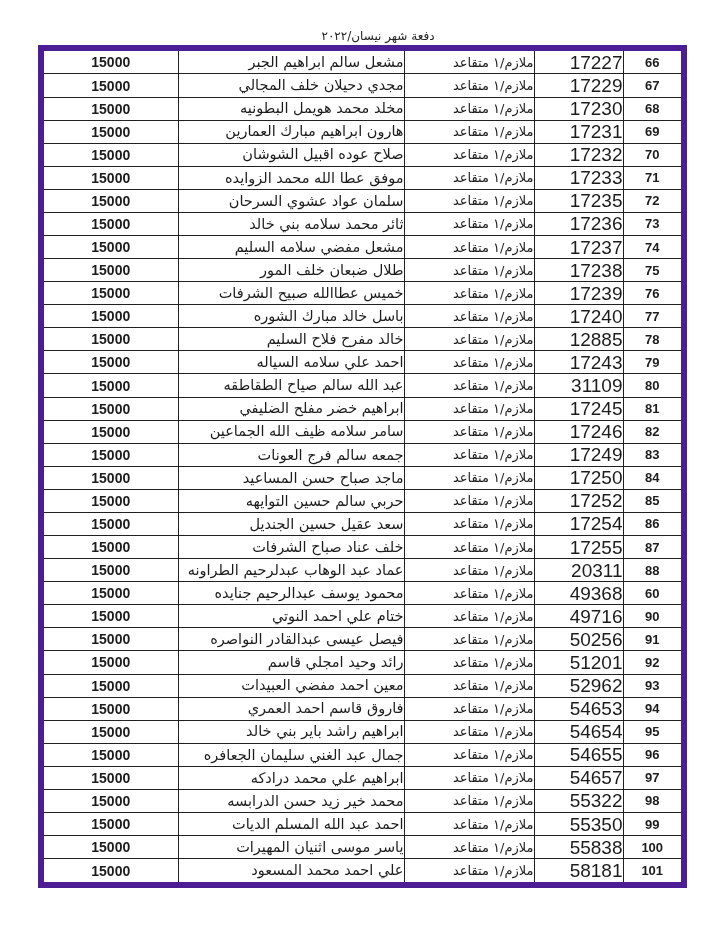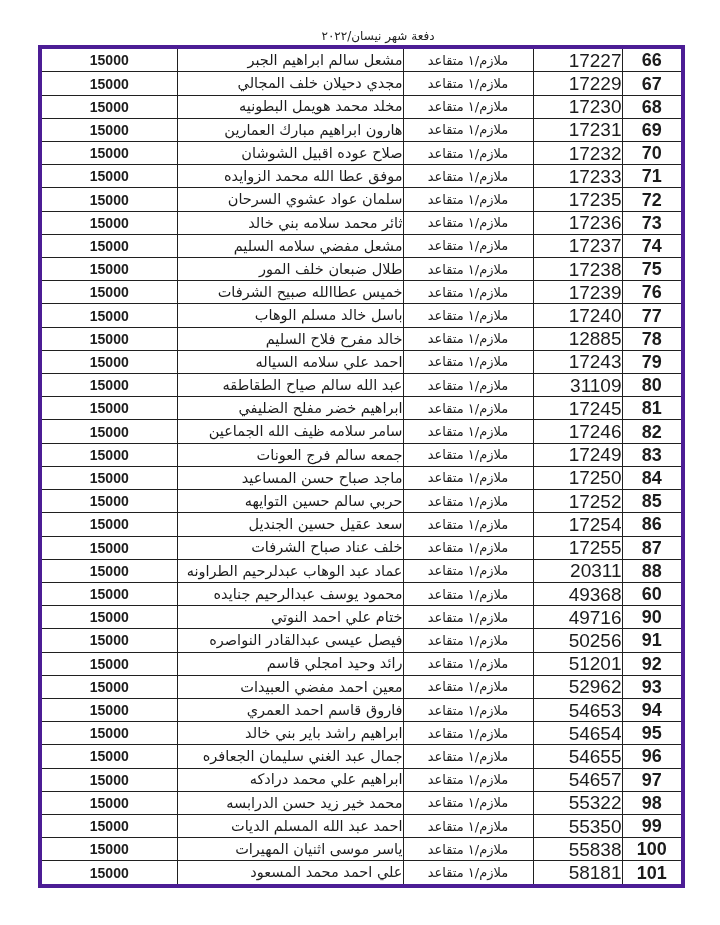--- a/index.html
+++ b/index.html
@@ -29,51 +29,50 @@
     background:#fff;
   }
   table.payments td{
     border:1px solid #202020;
     padding:0;
     vertical-align:middle;
     overflow:hidden;
     white-space:nowrap;
     line-height:1;
   }
-  table.payments{border:4px solid #4c1d95;}
+  table.payments{border:6px solid #4c1d95;}
   td.amount{
     text-align:center;
     font-family:"Liberation Sans",sans-serif;
     font-weight:bold;
     font-size:14px;
   }
   td.name{
     direction:rtl;
     text-align:right;
     padding-right:3px;
     font-size:14.5px;
     font-family:"DejaVu Sans",sans-serif;
   }
   td.rank{
     direction:rtl;
-    text-align:center;
     font-size:13px;
     font-family:"DejaVu Sans",sans-serif;
   }
   td.idnum{
     text-align:right;
     padding-right:6px;
     font-family:"Liberation Sans",sans-serif;
     font-size:19px;
   }
   td.rownum{
     text-align:center;
     font-family:"Liberation Sans",sans-serif;
     font-weight:bold;
-    font-size:18px;
+    font-size:13px;
   }
 </style>
 </head>
 <body>
 
 <div class="page-header" dir="rtl">دفعة شهر نيسان/٢٠٢٢</div>
 
 <table class="payments">
   <colgroup>
     <col style="width:137px">
@@ -167,21 +166,21 @@
       <tr>
         <td class="amount">15000</td>
         <td class="name">خميس عطاالله صبيح الشرفات</td>
         <td class="rank">ملازم/١ متقاعد</td>
         <td class="idnum">17239</td>
         <td class="rownum">76</td>
       </tr>
 
       <tr>
         <td class="amount">15000</td>
-        <td class="name">باسل خالد مسلم الوهاب</td>
+        <td class="name">باسل خالد مبارك الشوره</td>
         <td class="rank">ملازم/١ متقاعد</td>
         <td class="idnum">17240</td>
         <td class="rownum">77</td>
       </tr>
 
       <tr>
         <td class="amount">15000</td>
         <td class="name">خالد مفرح فلاح السليم</td>
         <td class="rank">ملازم/١ متقاعد</td>
         <td class="idnum">12885</td>

